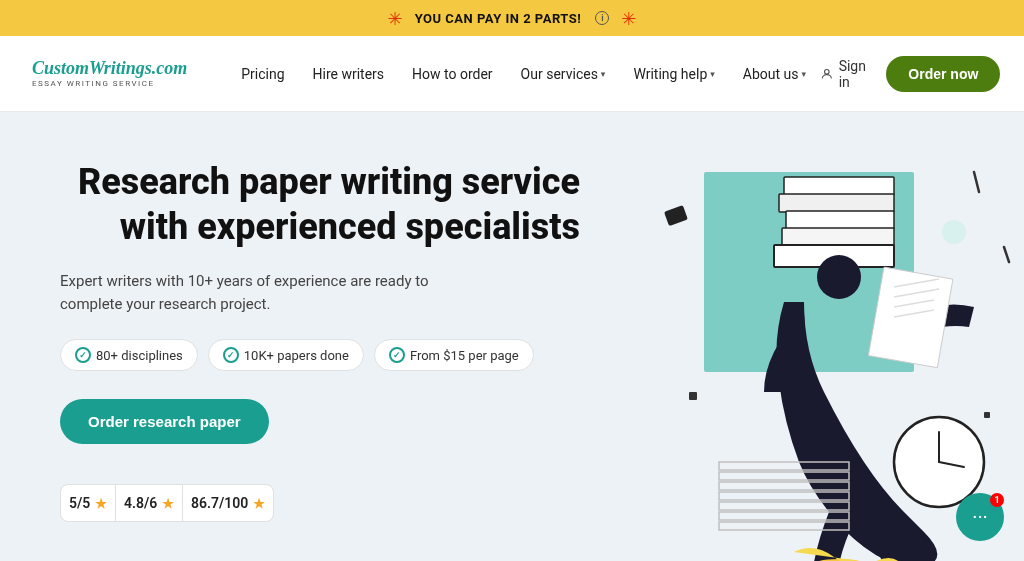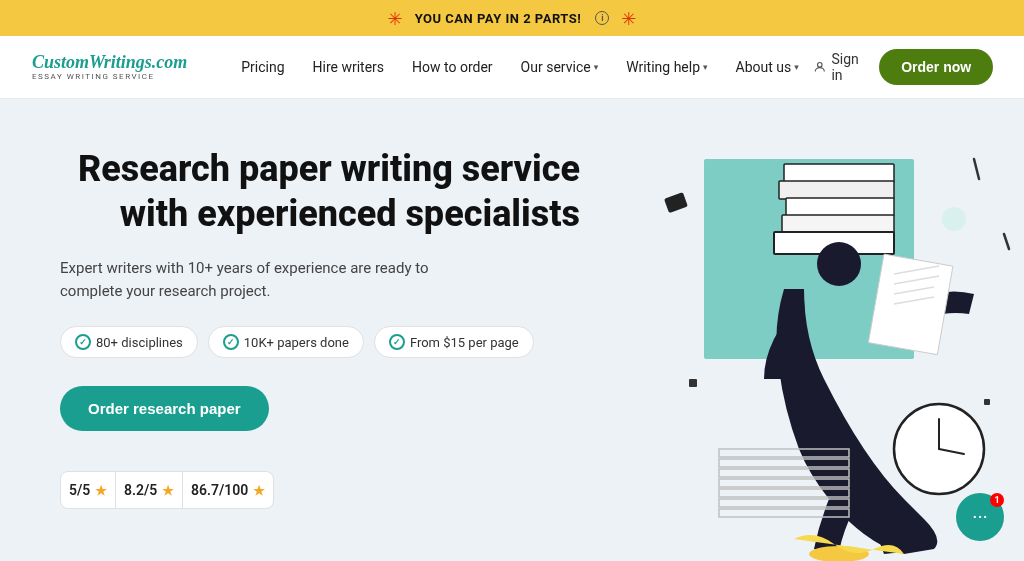--- a/index.html
+++ b/index.html
@@ -34,21 +34,21 @@
       border-radius: 50%;
       font-size: 9px;
       font-weight: bold;
       color: #555;
       margin-left: 2px;
     }
 
     
     .header {
       background: #fff;
-      height: 63px;
+      height: 76px;
       display: flex;
       align-items: center;
       padding: 12px 32px;
       border-bottom: 1px solid #e8e8e8;
       gap: 0;
     }
     .logo-area {
       display: flex;
       flex-direction: column;
       margin-right: 40px;
@@ -275,21 +275,21 @@
     <a class="nav-item" href="#">
       <span>Pricing</span>
     </a>
     <a class="nav-item" href="#">
       <span>Hire writers</span>
     </a>
     <a class="nav-item" href="#">
       <span>How to order</span>
     </a>
     <a class="nav-item" href="#">
-      <span>Our service</span>
+      <span>Our services</span>
       <span class="nav-chevron">▾</span>
     </a>
     <a class="nav-item" href="#">
       <span>Writing help</span>
       <span class="nav-chevron">▾</span>
     </a>
     <a class="nav-item" href="#">
       <span>About us</span>
       <span class="nav-chevron">▾</span>
     </a>
@@ -328,21 +328,21 @@
     </div>
 
     <button class="order-research-btn">Order research paper</button>
 
     <div class="ratings">
       <div class="rating-item">
         <span>5/5</span>
         <span class="star">★</span>
       </div>
       <div class="rating-item">
-        <span>8.2/5</span>
+        <span>4.8/6</span>
         <span class="star">★</span>
       </div>
       <div class="rating-item">
         <span>86.7/100</span>
         <span class="star">★</span>
       </div>
     </div>
   </div>
 
   <div class="hero-illustration">

